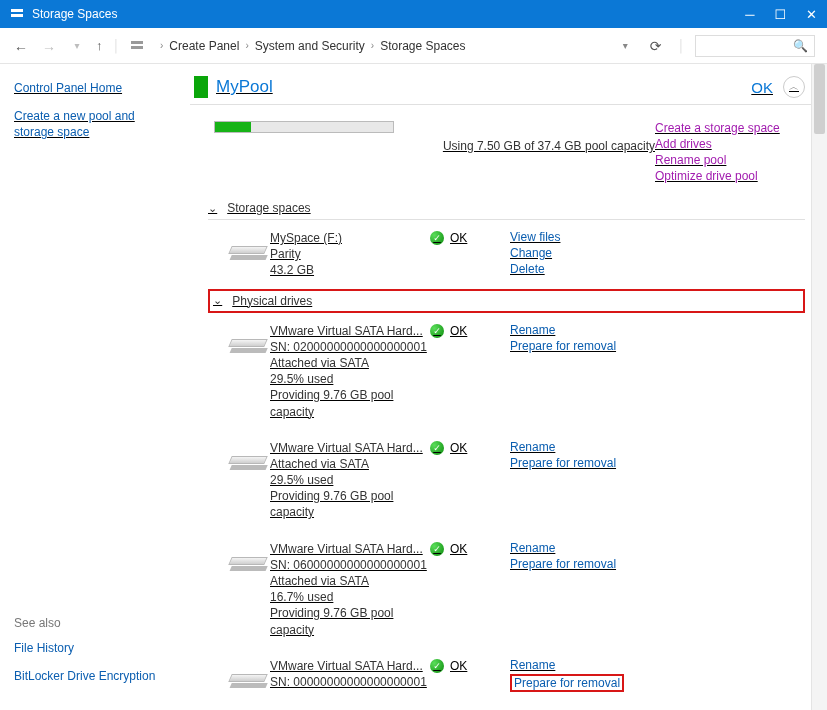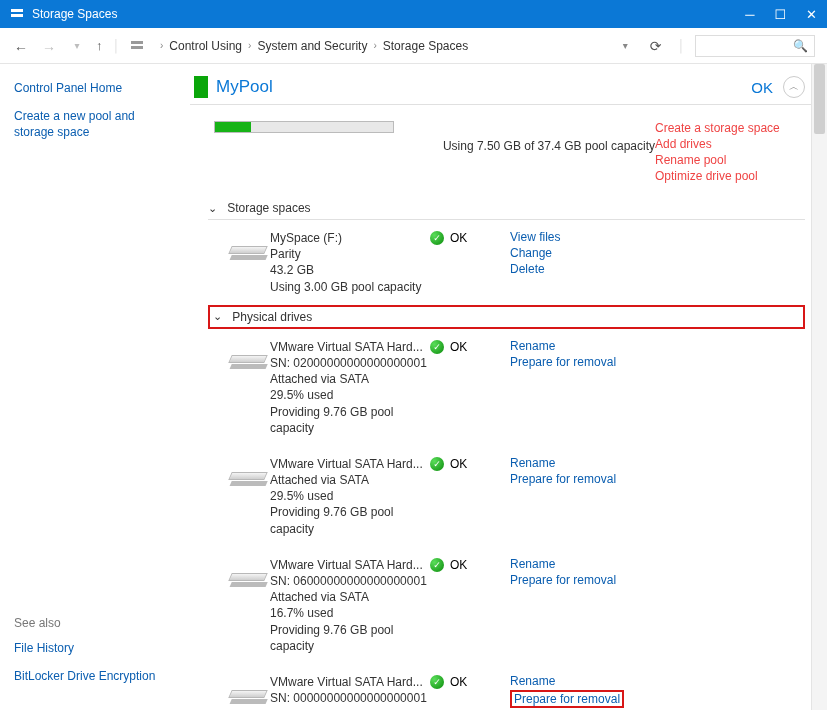--- a/index.html
+++ b/index.html
@@ -13,39 +13,39 @@
 .nav-arrow { color: #555; font-size: 14px; width: 18px; text-align: center; cursor: pointer; }
 .nav-arrow.disabled { color: #bdbdbd; }
 .up-icon { font-size: 13px; color: #555; cursor:pointer;}
 .addr-icon { width: 14px; height: 14px; display:inline-block; }
 .breadcrumb { display: flex; align-items: center; gap: 6px; flex: 1; padding: 0 6px; }
 .crumb { cursor: pointer; color: #333; }
 .crumb-sep { color: #888; font-size: 10px; }
 .bc-dropdown { color: #888; font-size: 10px; margin-left: auto; margin-right: 6px; cursor: pointer;}
 .refresh { font-size: 14px; color: #555; cursor:pointer; margin-right: 6px;}
 .searchbox { width: 120px; height: 22px; border: 1px solid #ddd; display: flex; align-items: center; justify-content: flex-end; padding: 0 6px; color: #888; }
-.body-area { display: flex; height: calc(100% - 64px); }
+.body-area { display: flex; height: calc(100% - 64px); text-decoration: underline; }
 .sidebar { width: 186px; padding: 16px 14px; font-size: 12px; }
 .sidebar a { color: #0b5eb0; text-decoration: none; display: block; margin-bottom: 12px; cursor: pointer; line-height: 1.35; }
 .sidebar .seealso-label { color: #777; margin-top: 500px; margin-bottom: 10px;}
 .sidebar .seealso-wrap { position: absolute; bottom: 14px; left: 14px; width: 160px;}
 .main { flex: 1; position: relative; padding: 6px 12px 6px 4px; overflow: hidden; }
 .main-inner { border-bottom: 1px solid #e0e0e0; padding-bottom: 6px; }
 .pool-header { display: flex; align-items: center; border-bottom: 1px solid #e0e0e0; padding: 6px 10px 6px 4px; }
 .pool-accent { width: 14px; height: 22px; background: #0aa60a; margin-right: 8px; }
 .pool-title { color: #0b78d6; font-size: 17px; flex: 1; cursor: pointer; }
 .pool-status { color: #0b78d6; font-size: 15px; margin-right: 10px; }
 .collapse-btn { width: 22px; height: 22px; border: 1px solid #ccc; border-radius: 50%; display: flex; align-items: center; justify-content: center; color: #666; font-size: 10px; cursor:pointer; }
 .pool-info { display: flex; padding: 16px 10px 10px 24px; }
 .pool-progress-block { flex: 1; text-align: right; }
 .progress-bar { width: 180px; height: 12px; border: 1px solid #bbb; background: #e8e8e8; position: relative; margin-bottom: 6px; }
 .progress-fill { height: 100%; background: #17b317; width: 20%; }
 .usage-text { color: #333; font-size: 12px; }
 .pool-actions { width: 150px; font-size: 12px; }
-.pool-actions a { color: #ef4444; display: block; text-decoration: none; margin-bottom: 2px; cursor:pointer;}
+.pool-actions a { color: #a21caf; display: block; text-decoration: none; margin-bottom: 2px; cursor:pointer;}
 .section { padding: 2px 10px 4px 18px; }
 .section-header { display: flex; align-items: center; gap: 10px; border-bottom: 1px solid #e0e0e0; padding: 4px 0; }
 .section-header.highlight { border: 2px solid #d81717; padding: 3px 3px; }
 .chev { font-size: 11px; color: #333; cursor:pointer;}
 .section-title { font-size: 12px; color: #333; }
 .item-row { display: flex; padding: 10px 0 10px 22px; }
 .drive-icon { width: 40px; height: 28px; margin-top: 16px; }
 .drive-shape { width: 36px; height: 8px; background: linear-gradient(#f4f4f4,#cfcfcf); border: 1px solid #b8b8b8; transform: skewX(-24deg); position: relative; }
 .drive-shape::after { content:""; position:absolute; left:3px; top:8px; width:36px; height:5px; background:#bbb; transform: skewX(0deg);}
 .info-col { width: 160px; font-size: 12px; line-height: 1.35; color: #333; }
@@ -82,21 +82,21 @@
   <span class="up-icon">↑</span>
   <span style="color:#ddd;">│</span>
   <span class="addr-icon">
     <svg viewBox="0 0 14 14">
         <rect x="1" y="2" width="12" height="3" fill="#9a9a9a"></rect>
         <rect x="1" y="7" width="12" height="3" fill="#9a9a9a"></rect>
       </svg>
   </span>
   <div class="breadcrumb">
     <span class="crumb-sep">›</span>
-    <span class="crumb">Control Using</span>
+    <span class="crumb">Create Panel</span>
     <span class="crumb-sep">›</span>
     <span class="crumb">System and Security</span>
     <span class="crumb-sep">›</span>
     <span class="crumb">Storage Spaces</span>
     <span class="bc-dropdown">▾</span>
   </div>
   <span class="refresh">⟳</span>
   <span style="color:#ddd;">│</span>
   <div class="searchbox">
     <span>🔍</span>
@@ -144,21 +144,20 @@
         <span class="section-title">Storage spaces</span>
       </div>
       <div class="item-row">
         <div class="drive-icon">
               <div class="drive-shape"></div>
             </div>
         <div class="info-col">
           <div>MySpace (F:)</div>
           <div>Parity</div>
           <div>43.2 GB</div>
-          <div>Using 3.00 GB pool capacity</div>
         </div>
         <div class="status-col">
           <span class="status-icon">✓</span>
           <span>OK</span>
         </div>
         <div class="action-col">
           <a>View files</a>
           <a>Change</a>
           <a>Delete</a>
         </div>

